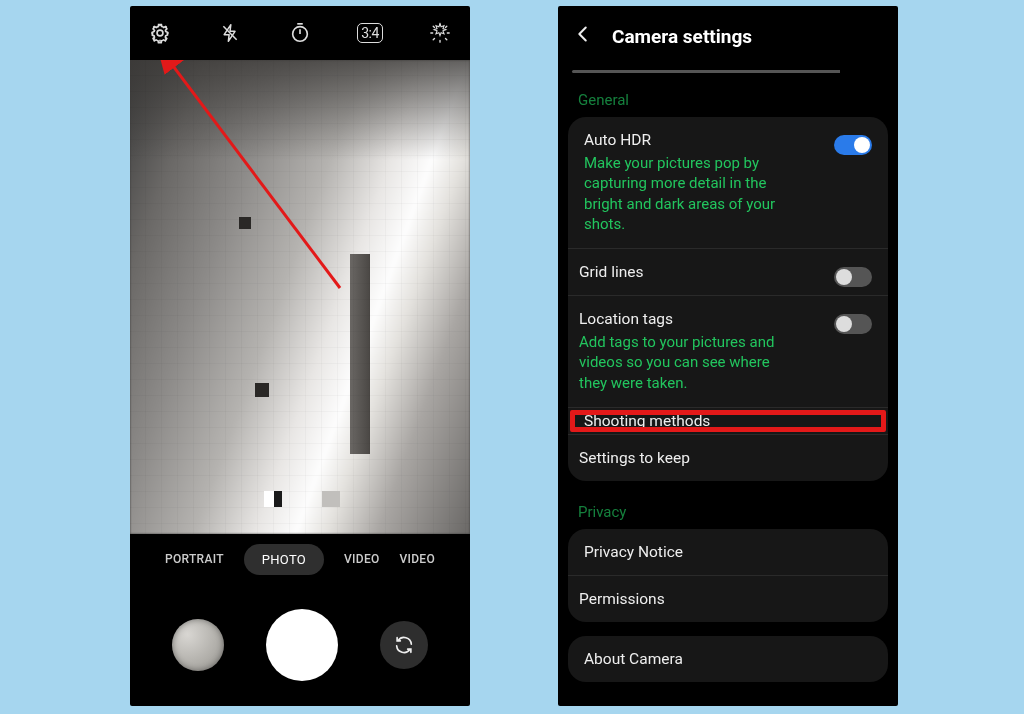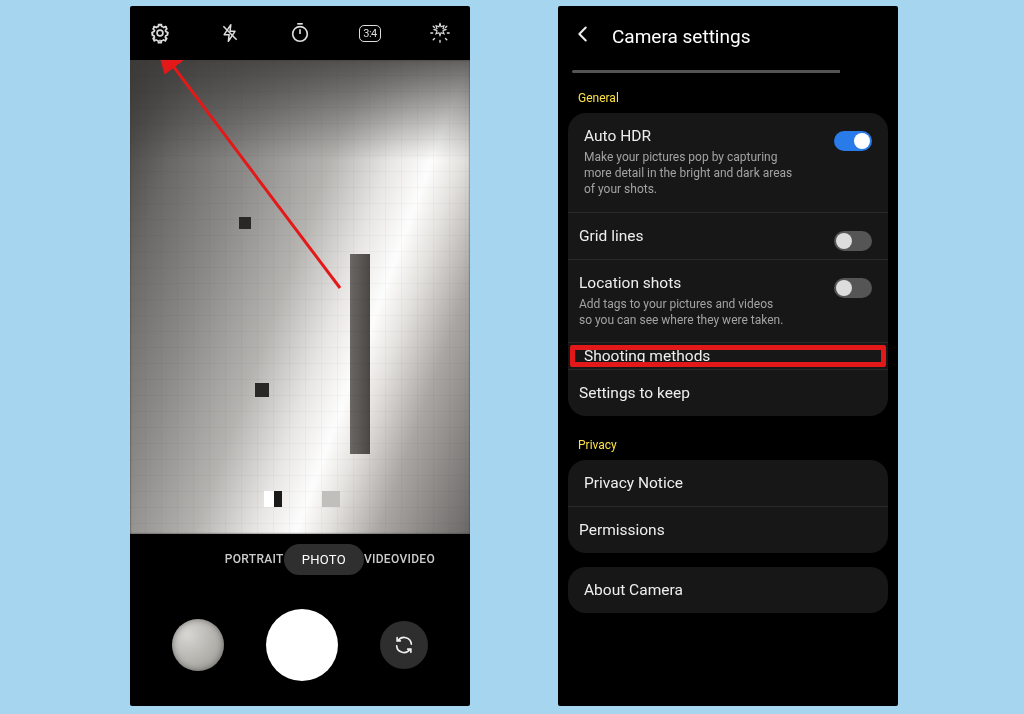--- a/index.html
+++ b/index.html
@@ -31,21 +31,21 @@
     padding: 0 18px;
   }
   .cam-top .icon { color: #ddd; width: 24px; height: 24px; display:flex; align-items:center; justify-content:center;}
   .gear-svg { width: 22px; height: 22px; }
   .flash-svg { width: 20px; height: 24px; }
   .timer-svg { width: 22px; height: 22px; }
   .ratio-box {
     border: 1.5px solid #ddd;
     border-radius: 5px;
     padding: 1px 3px;
-    font-size: 11px;
+    font-size: 14px;
     color: #ddd;
     letter-spacing: -0.5px;
   }
   .effects-svg { width:22px; height:22px; }
 
   .viewfinder {
     position: relative;
     width: 100%;
     height: 474px;
     overflow: hidden;
@@ -74,21 +74,21 @@
   .vf-pillar { position:absolute; left:220px; top:194px; width:20px; height:200px; background:linear-gradient(90deg,#6a6764,#4a4744);}
   .vf-ceiling { position:absolute; left:0; top:0; width:100%; height:100px; background:linear-gradient(180deg, rgba(60,58,56,0.8), rgba(130,128,125,0));}
 
   
   .arrow-svg { position:absolute; left:0; top:0; width:100%; height:100%; pointer-events:none; overflow:visible; z-index:5;}
 
   .cam-modes {
     height: 50px;
     display:flex;
     align-items:center;
-    justify-content: flex-end;
+    justify-content: space-between;
     padding: 0 35px;
     font-size: 12px;
     color:#ccc;
     font-weight:500;
     letter-spacing:0.3px;
   }
   .mode-pill {
     background:#2f2f2f;
     border-radius: 18px;
     padding: 8px 18px;
@@ -120,50 +120,50 @@
 
   
   .settings-header {
     height:60px;
     display:flex;
     align-items:center;
     padding: 0 14px;
     gap:18px;
   }
   .back-arrow { width:22px; height:22px; }
-  .settings-title { color:#fff; font-size:19px; font-weight:400; }
+  .settings-title { color:#fff; font-size:19px; font-weight:700; }
 
   .settings-scroll {
     height: 640px;
     overflow:hidden;
     padding: 0 10px;
   }
   .scroll-thumb {
     height:3px;
     background: linear-gradient(90deg, #555 0%, #555 86%, transparent 86%);
     border-radius:2px;
     margin: 4px 4px 10px 4px;
   }
   .section-label {
-    color:#fde047;
-    font-size:12px;
+    color:#15803d;
+    font-size:15px;
     padding: 8px 10px 8px 10px;
   }
   .card {
     background:#171717;
     border-radius:18px;
     margin-bottom:14px;
   }
   .row {
     padding: 14px 16px;
     position:relative;
   }
   .row + .row { border-top: 1px solid #2a2a2a; padding-left: 11px; }
   .row-title { color:#eee; font-size:15.5px; font-weight:400; }
-  .row-desc { color:#a3a3a3; font-size:12px; line-height:1.35; margin-top:4px; max-width: 210px;}
+  .row-desc { color:#22c55e; font-size:15px; line-height:1.35; margin-top:4px; max-width: 210px;}
   .toggle {
     position:absolute;
     right:16px;
     top:18px;
     width:38px; height:20px;
     border-radius:10px;
     background:#555;
     display:flex; align-items:center;
   }
   .toggle .knob {
@@ -294,21 +294,21 @@
             <div class="knob"></div>
           </div>
       </div>
       <div class="row">
         <div class="row-title">Grid lines</div>
         <div class="toggle">
             <div class="knob"></div>
           </div>
       </div>
       <div class="row">
-        <div class="row-title">Location shots</div>
+        <div class="row-title">Location tags</div>
         <div class="row-desc">Add tags to your pictures and videos so you can see where they were taken.</div>
         <div class="toggle">
             <div class="knob"></div>
           </div>
       </div>
       <div class="row" style="position:relative; padding:4px 16px;">
         <div class="row-title">Shooting methods</div>
         <div class="red-highlight"></div>
       </div>
       <div class="row">

